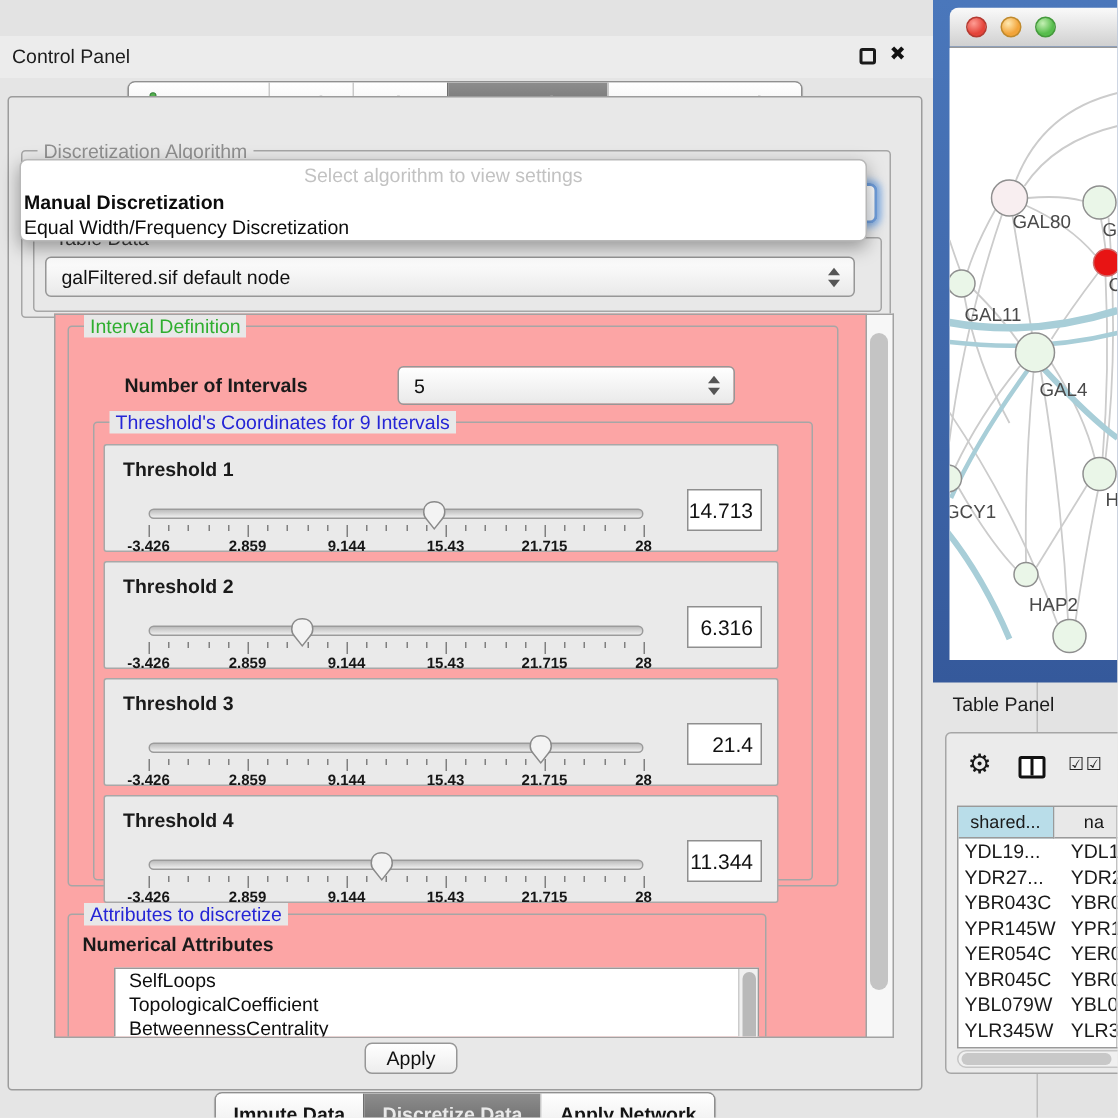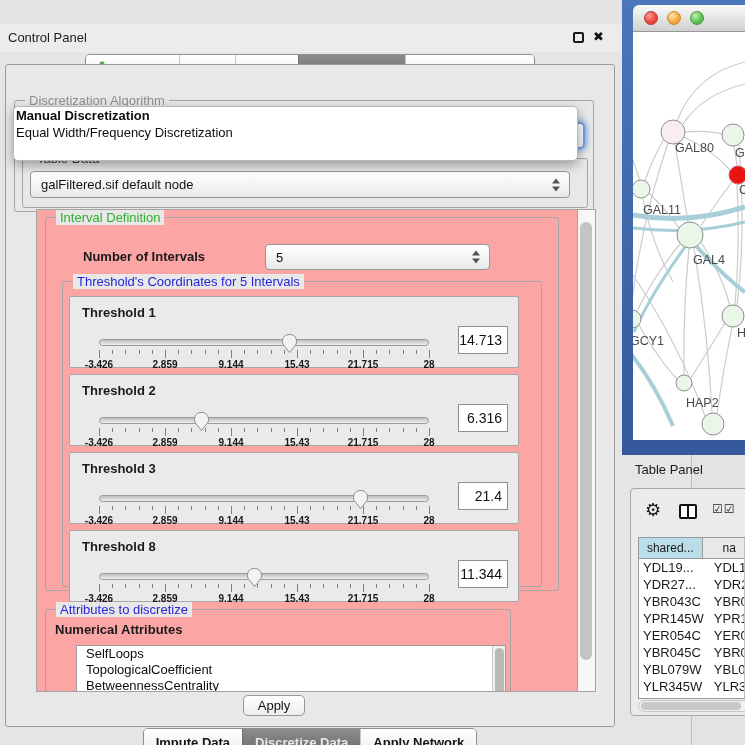--- a/index.html
+++ b/index.html
@@ -156,37 +156,38 @@
   </div>
   <div class="combo gal-combo">
     <span class="cval">galFiltered.sif default node</span>
     <span class="spin">
         <i class="up"></i>
         <i class="dn"></i>
       </span>
   </div>
 
   <div class="popup">
+    <div class="prompt">Select algorithm to view settings</div>
     <div class="opt bold">Manual Discretization</div>
     <div class="opt">Equal Width/Frequency Discretization</div>
   </div>
 
   <div class="viewport">
     <div class="group g-interval">
       <span class="group-title t-green">Interval Definition</span>
       <span class="noi-label">Number of Intervals</span>
       <div class="combo noi-combo">
         <span class="cval">5</span>
         <span class="spin">
             <i class="up"></i>
             <i class="dn"></i>
           </span>
       </div>
       <div class="group g-thresh" id="thresh-list">
-        <span class="group-title t-blue">Threshold's Coordinates for 5 Intervals</span>
+        <span class="group-title t-blue">Threshold's Coordinates for 9 Intervals</span>
       <div class="tpanel" style="top: 14px;">
             <div class="tlabel">Threshold 1</div>
             <div class="swrap">
               <div class="strack"></div>
               <div class="sticks">
                 <span class="major" style="left: 0%;"></span>
                 <span class="minor" style="left: 4%;"></span>
                 <span class="minor" style="left: 8%;"></span>
                 <span class="minor" style="left: 12%;"></span>
                 <span class="minor" style="left: 16%;"></span>
@@ -312,21 +313,21 @@
                 <span style="left: 80%;">21.715</span>
                 <span style="left: 100%;">28</span>
               </div>
               <div class="sthumb" style="left: 78.9983%;"><svg width="17" height="21" viewBox="0 0 17 21">
                   <path d="M1.5,8.5 C1.5,4.2 4.2,1.5 8.5,1.5 C12.8,1.5 15.5,4.2 15.5,8.5 C15.5,10.8 14.6,12.3 13.2,13.7 L8.5,19.6 L3.8,13.7 C2.4,12.3 1.5,10.8 1.5,8.5 Z" fill="#f3f3f3" stroke="#8a8a8a" stroke-width="1"></path>
                 </svg></div>
             </div>
             <input class="tval" value="21.4" style="">
           </div>
           <div class="tpanel" style="top: 248px;">
-            <div class="tlabel">Threshold 8</div>
+            <div class="tlabel">Threshold 4</div>
             <div class="swrap">
               <div class="strack"></div>
               <div class="sticks">
                 <span class="major" style="left: 0%;"></span>
                 <span class="minor" style="left: 4%;"></span>
                 <span class="minor" style="left: 8%;"></span>
                 <span class="minor" style="left: 12%;"></span>
                 <span class="minor" style="left: 16%;"></span>
                 <span class="major" style="left: 20%;"></span>
                 <span class="minor" style="left: 24%;"></span>

